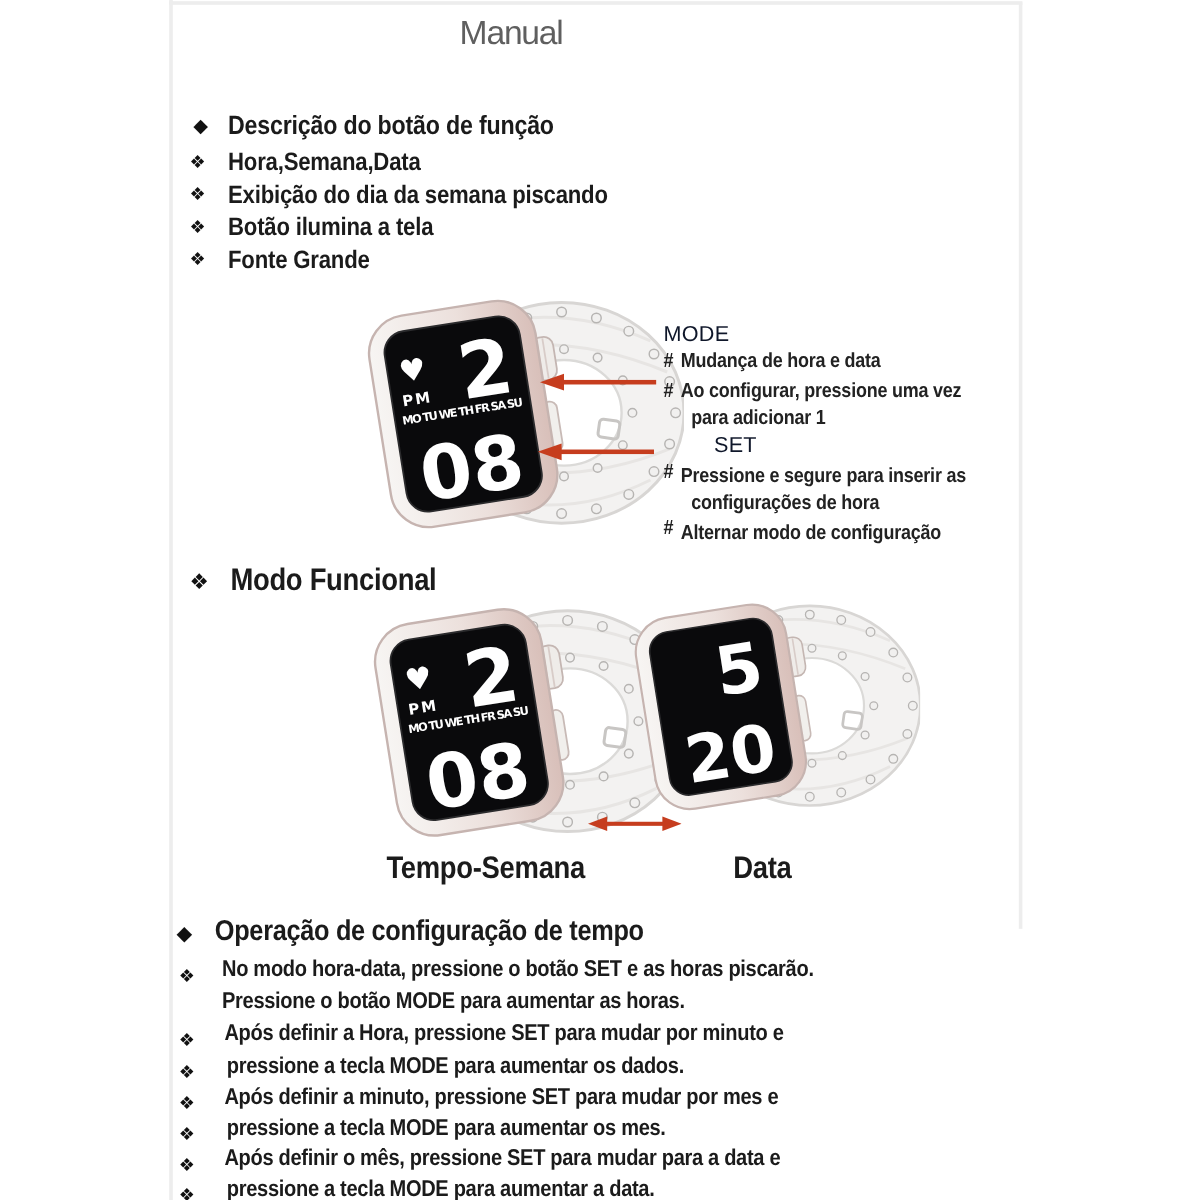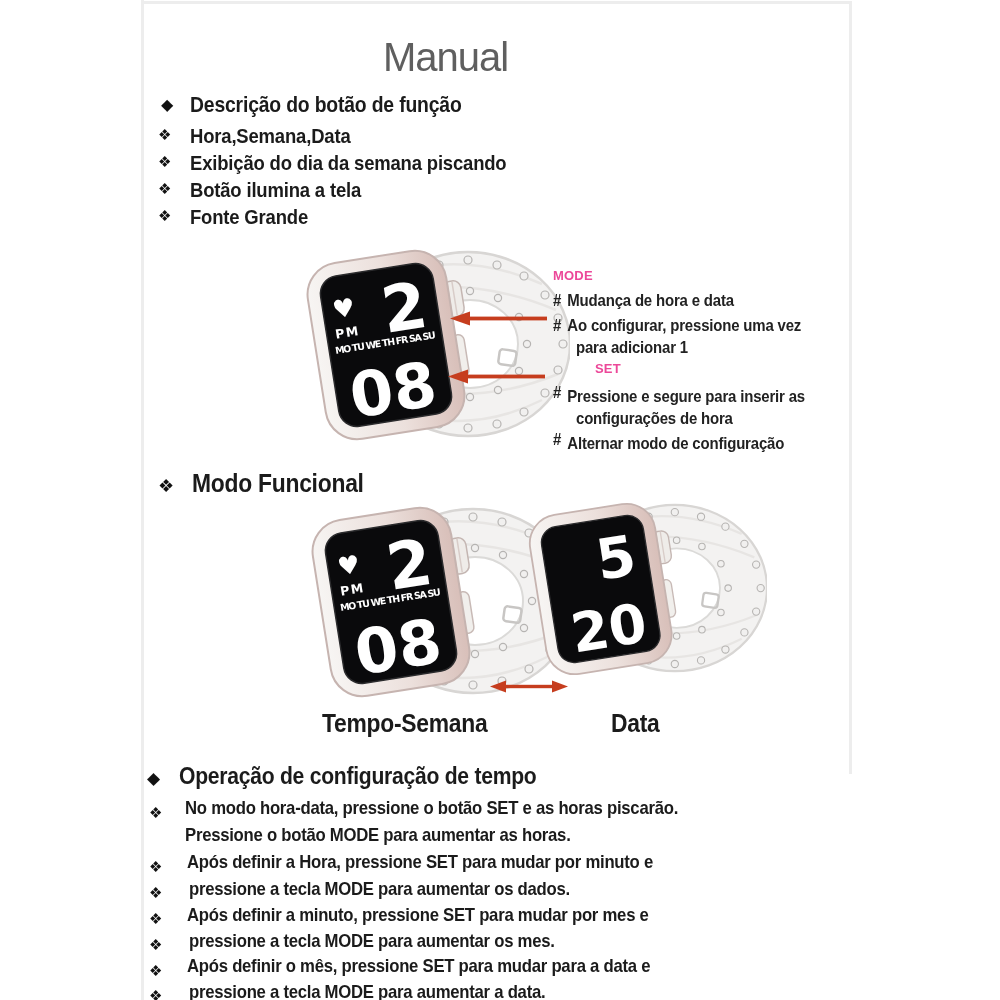--- a/index.html
+++ b/index.html
@@ -1,28 +1,28 @@
 <!DOCTYPE html>
 <html><head>
 <meta charset="utf-8">
 <style>
   html,body{margin:0;padding:0;background:#ffffff;}
   .page{position:relative;width:1000px;height:1000px;background:#ffffff;overflow:hidden;
         font-family:"Liberation Sans","DejaVu Sans",sans-serif;color:#1b1b1b;}
   .abs{position:absolute;}
   .cond{transform:scaleX(0.88);transform-origin:0 50%;white-space:nowrap;}
   .gridline{position:absolute;background:#ededed;}
-  .title{font-size:40px;font-weight:400;color:#5f5f5f;letter-spacing:-1px;margin-top:23px;}
+  .title{font-size:28px;font-weight:400;color:#5f5f5f;letter-spacing:-1px;}
   .bullet{position:absolute;color:#111;font-family:"DejaVu Sans",sans-serif;line-height:1;}
   .b-diamond{font-size:15px;}
   .b-club{font-size:16px;}
   .feat-heading{font-size:22px;font-weight:700;letter-spacing:-0.2px;}
   .feat-item{font-size:21px;font-weight:700;letter-spacing:-0.2px;}
   .ann{font-size:17px;font-weight:700;letter-spacing:-0.2px;color:#222;}
-  .ann-label{font-size:13px;font-weight:700;letter-spacing:0.2px;color:#ec4899;}
+  .ann-label{font-size:18px;font-weight:400;letter-spacing:0.2px;color:#0f172a;}
   .hash{display:inline-block;margin-right:7px;font-weight:700;}
   .hash.sup{position:relative;top:-4px;}
   .sec-heading{font-size:26px;font-weight:700;letter-spacing:-0.3px;}
   .op-heading{font-size:24px;font-weight:700;letter-spacing:-0.3px;}
   .watch-label{font-size:26px;font-weight:700;letter-spacing:-0.3px;}
   .op-line{font-size:19px;font-weight:700;letter-spacing:-0.3px;}
   .watch{position:absolute;}
   .arrow{position:absolute;z-index:5;}
   .scr{fill:#ffffff;font-family:"DejaVu Sans","Liberation Sans",sans-serif;}
   .scr.big{font-weight:700;}

